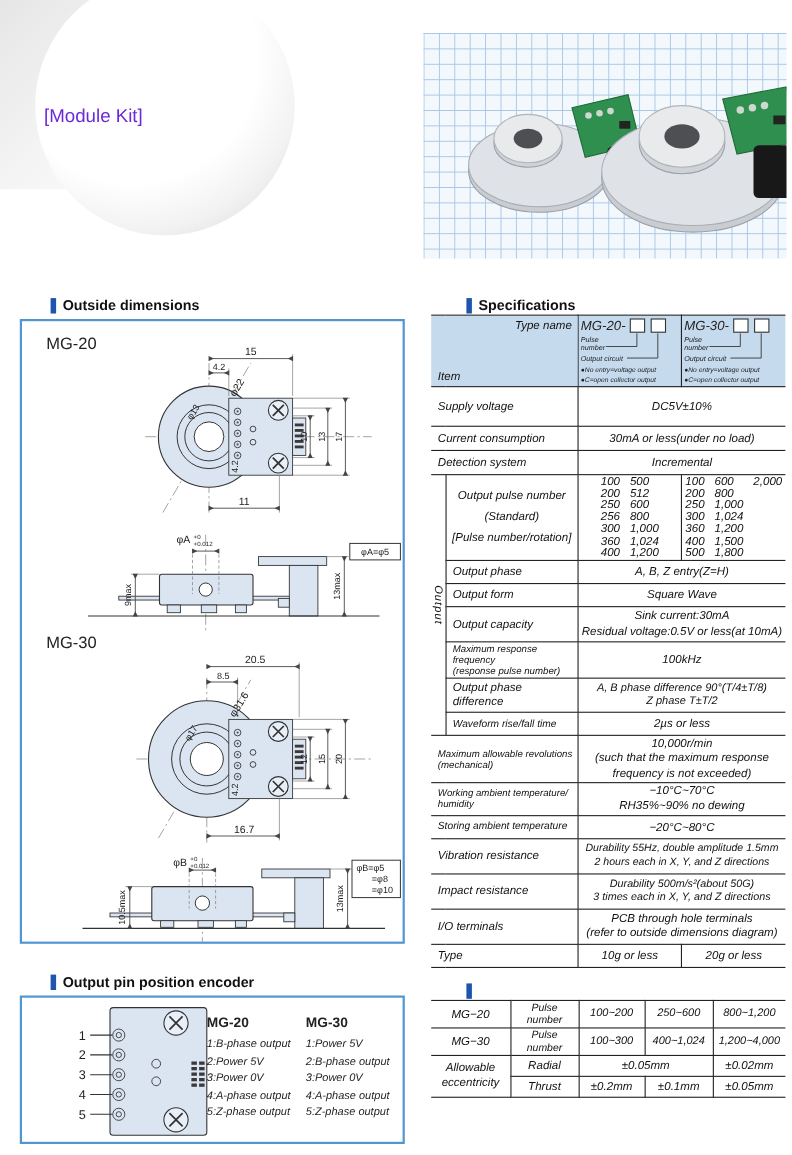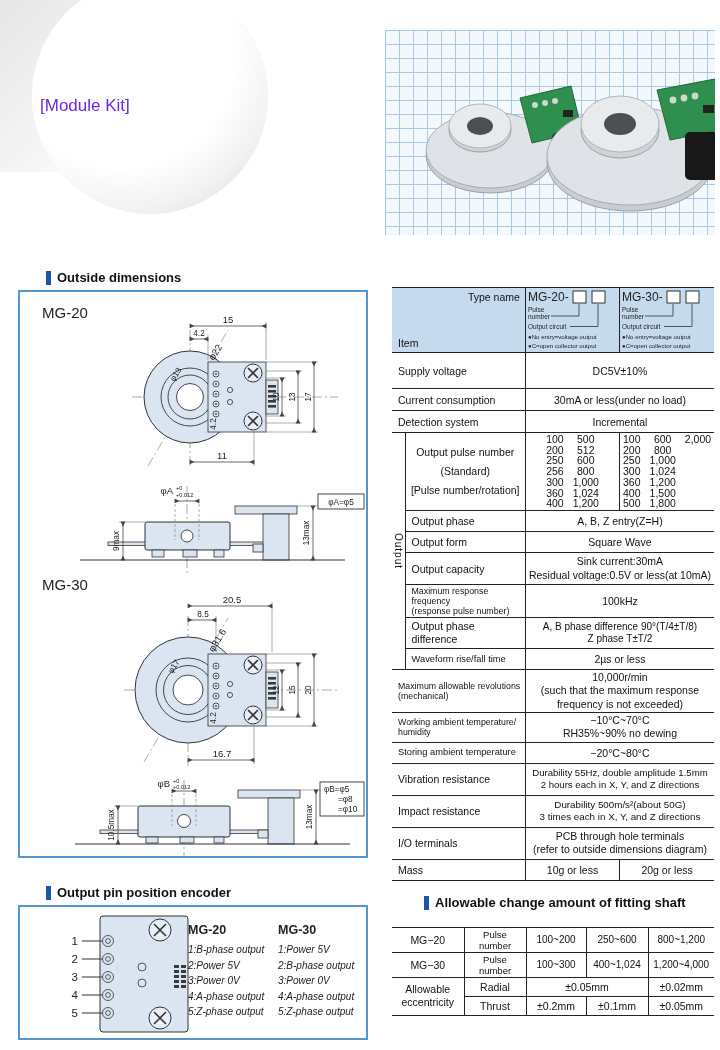--- a/index.html
+++ b/index.html
@@ -55,42 +55,42 @@
   .pin-box { position: absolute; left: 18px; top: 905px; width: 350px; height: 135px;
     border: 2px solid #4f96d2; background: #fff; }
   .pin-box svg { position: absolute; left: 38px; top: 6px; }
   .pin-col { position: absolute; top: 16px; width: 92px; }
   .pin-col .pc-title { font-size: 12.5px; font-weight: bold; color: #222; margin-bottom: 5px; }
   .pin-col .pc-lines { font-size: 10px; color: #222; line-height: 1.55; white-space: pre-line; font-style: italic; }
   .pt { font-size: 11.5px; fill: #222; }
 
   
   .col-right { position: absolute; left: 392px; top: 270px; width: 323px; }
-  table { border-collapse: collapse; table-layout: fixed; width: 322px; margin-top: 17px; }
+  table { border-collapse: collapse; table-layout: fixed; width: 322px; margin-top: 1px; font-style: italic; }
   td { border: 1px solid #222; font-size: 10.5px; color: #111; text-align: center;
     vertical-align: middle; padding: 1px 2px; }
   tr td:first-child { border-left: none; }
   tr td:last-child { border-right: none; }
   td.lbl { text-align: left; padding-left: 6px; }
   td.sm { font-size: 8.8px; line-height: 1.15; }
   .pre { white-space: pre-line; line-height: 1.25; }
   .head-item { position: relative; background: #c6daed; }
   .head-item .tn { position: absolute; top: 3px; right: 5px; font-size: 10.5px; }
   .head-item .it { position: absolute; bottom: 3px; left: 6px; font-size: 10.5px; }
   .head-model { background: #c6daed; padding: 0; }
   .model-svg { width: 94px; height: 64px; display: block; }
   .mname { font-size: 12px; fill: #222; }
   .t65 { font-size: 6.5px; fill: #222; }
   .t60 { font-size: 6.1px; fill: #222; }
   .obox { fill: #fff; stroke: #333; stroke-width: 1; }
   .cline { fill: none; stroke: #333; stroke-width: 0.8; }
   .vcell { writing-mode: vertical-rl; text-orientation: mixed; font-size: 10px;
     text-align: center; padding: 0; letter-spacing: 1px; }
   .pulse-flex { display: flex; justify-content: center; gap: 9px; }
-  .pulse-flex .pcol { white-space: pre-line; text-align: center; line-height: 1.02; font-size: 10.5px; }
+  .pulse-flex .pcol { white-space: pre-line; text-align: left; line-height: 1.02; font-size: 10.5px; }
   .pulse-flex .ptop { line-height: 1.02; font-size: 10.5px; }
   .fit td { height: 19px; }
   .fit .rng { font-size: 10px; }
   .fit .plbl { font-size: 9.5px; }
 </style>
 </head>
 <body>
 
 <div class="page">
 
@@ -425,20 +425,24 @@
       <div class="pc-title">MG-30</div>
       <div class="pc-lines">1:Power 5V
 2:B-phase output
 3:Power 0V
 4:A-phase output
 5:Z-phase output</div>
     </div>
   </div>
 
   <div class="col-right">
+    <div class="section-title" style="position:static;">
+      <span class="bar"></span>
+      <span class="txt">Specifications</span>
+    </div>
 
     <table class="spec">
       <colgroup>
           <col style="width:13px">
           <col style="width:120px">
           <col style="width:94px">
           <col style="width:94px">
         </colgroup>
       <tbody>
           <tr style="height:64px">
@@ -584,30 +588,29 @@
         <td class="lbl" colspan="2">Impact resistance</td>
         <td colspan="2" class="pre" style="font-size:9.8px;">Durability 500m/s²(about 50G)
 3 times each in X, Y, and Z directions</td>
       </tr>
       <tr style="height:32px">
         <td class="lbl" colspan="2">I/O terminals</td>
         <td colspan="2" class="pre">PCB through hole terminals
 (refer to outside dimensions diagram)</td>
       </tr>
       <tr style="height:21px">
-        <td class="lbl" colspan="2">Mass</td>
+        <td class="lbl" colspan="2">Type</td>
         <td>10g or less</td>
         <td>20g or less</td>
       </tr>
     </tbody>
       </table>
 
     <div class="section-title" style="position:static; margin-top:14px;">
       <span class="bar"></span>
-      <span class="txt">Allowable change amount of fitting shaft</span>
     </div>
 
     <table class="fit">
       <colgroup>
           <col style="width:72px">
           <col style="width:62px">
           <col style="width:60px">
           <col style="width:62px">
           <col style="width:66px">
         </colgroup>

